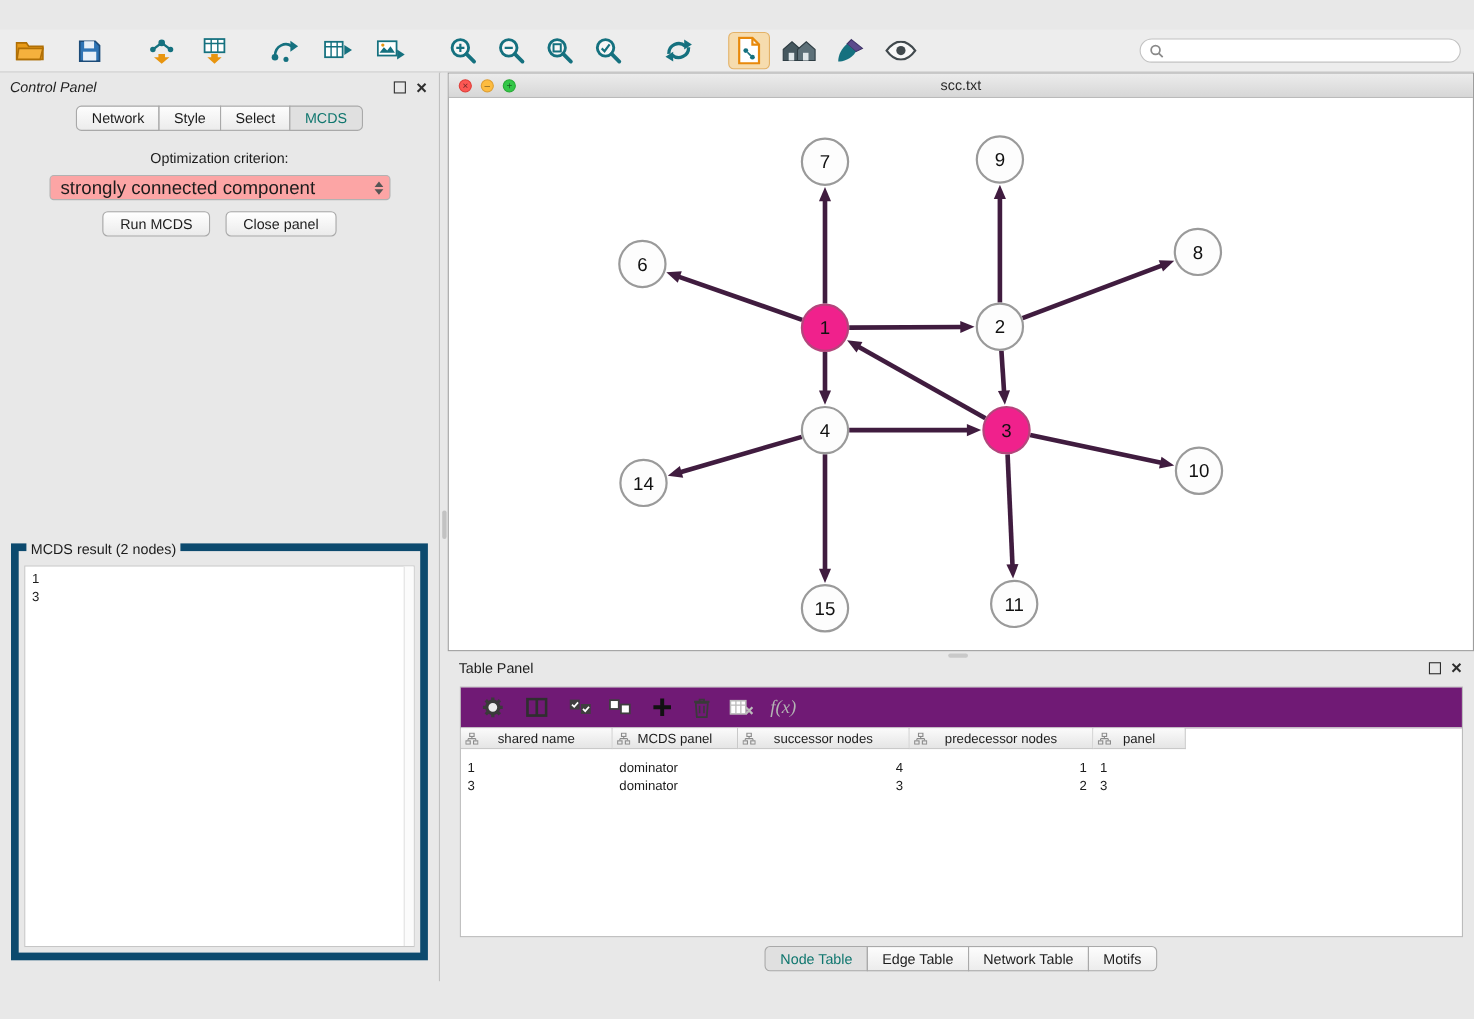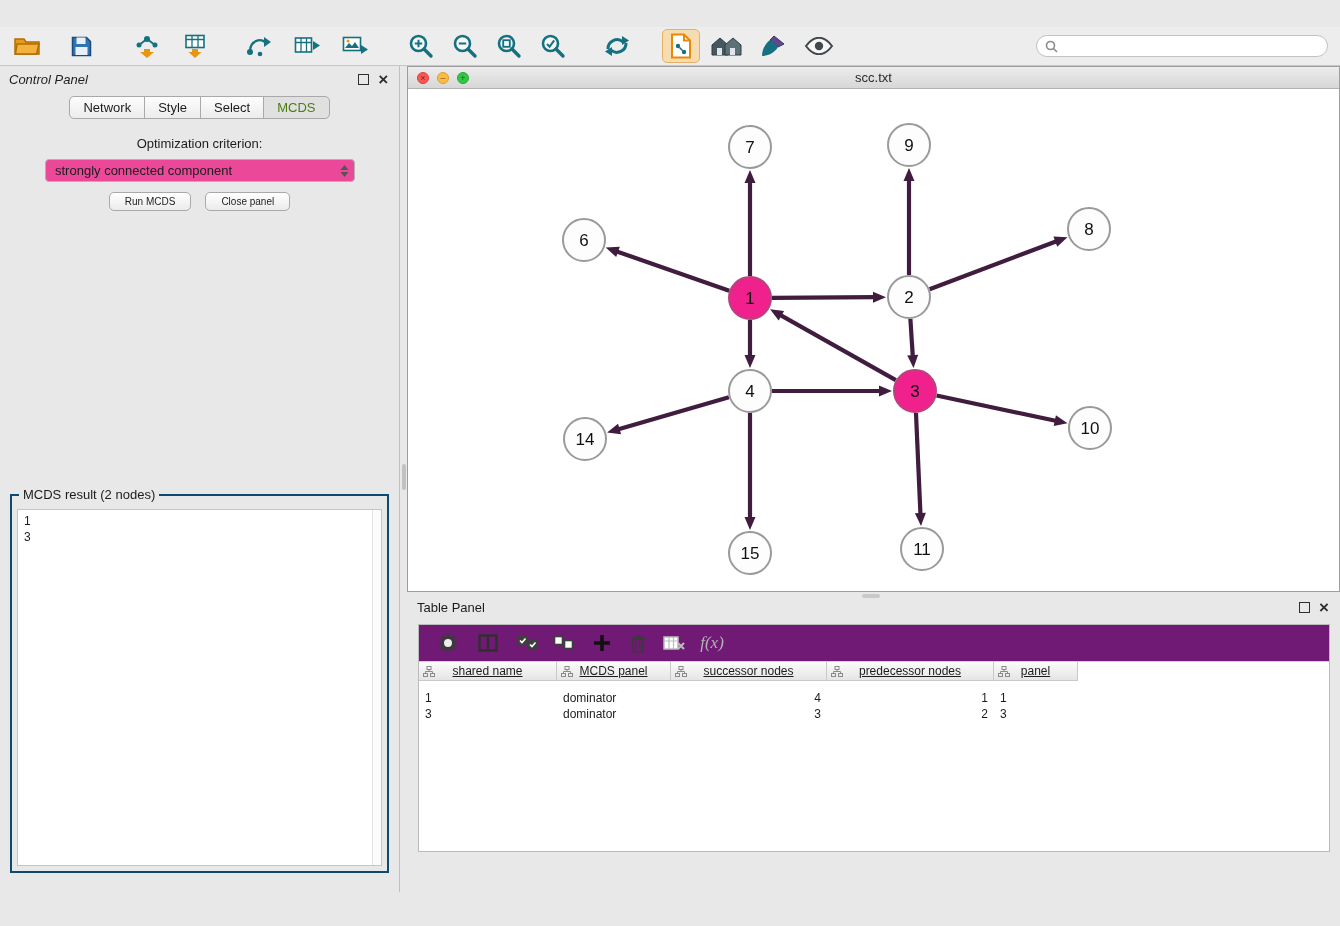--- a/index.html
+++ b/index.html
@@ -31,35 +31,35 @@
   .win-float { position:absolute; top:8px; width:11px; height:11px; border:1.6px solid #2e2e2e; background:transparent; }
   .win-close { position:absolute; top:3px; font-size:17px; font-weight:bold; color:#2e2e2e; line-height:22px; }
   #control-panel .win-float { right:30px; }
   #control-panel .win-close { right:11px; }
 
   .seg-tabs { position:absolute; top:30px; left:0; right:0; display:flex; justify-content:center; }
   .seg-tab { font-size:13px; padding:3px 13px; border:1px solid #a9a9a9; margin-left:-1px;
     background:linear-gradient(#fdfdfd,#ececec); color:#1c1c1c; }
   .seg-tab:first-child { border-top-left-radius:5px; border-bottom-left-radius:5px; margin-left:0; }
   .seg-tab:last-child { border-top-right-radius:5px; border-bottom-right-radius:5px; }
-  .seg-tab.active { background:#e0e0e0; color:#4d7c0f; }
+  .seg-tab.active { background:#e0e0e0; color:#0f766e; }
 
   .opt-label { position:absolute; top:70px; left:0; right:0; text-align:center; font-size:13px; }
-  .combo { position:absolute; top:93px; left:45px; width:310px; height:23px; background:#ec4899;
-    border:1px solid #b2b2b2; border-radius:4px; font-size:13px; line-height:21px;
+  .combo { position:absolute; top:93px; left:45px; width:310px; height:23px; background:#fca5a5;
+    border:1px solid #b2b2b2; border-radius:4px; font-size:17px; line-height:21px;
     padding-left:9px; display:flex; align-items:center; }
   .combo .combo-text { flex:1; }
   .combo .stepper { margin-right:5px; display:flex; align-items:center; }
 
   .btn-row { position:absolute; top:126px; left:0; right:0; display:flex; justify-content:center; gap:14px; }
-  .push-btn { font-size:10px; font-family:"Liberation Sans", sans-serif; padding:3px 15px;
+  .push-btn { font-size:13px; font-family:"Liberation Sans", sans-serif; padding:3px 15px;
     border:1px solid #a9a9a9; border-radius:5px; background:linear-gradient(#ffffff,#ebebeb); color:#1c1c1c;text-align:right; }
 
   .result-group { position:absolute; left:10px; right:10px; top:428px; bottom:19px;
-    border:2px solid #0c4a6e; }
+    border:7px solid #0c4a6e; }
   .result-legend { position:absolute; top:-9px; left:7px; background:#e8e8e8; padding:0 4px; font-size:13px; }
   .result-area { position:absolute; left:5px; right:5px; top:13px; bottom:5px; background:#fff;
     border:1px solid #c6c6c6; font-size:12px; line-height:16px; padding:3px 6px; }
   .result-scroll { position:absolute; right:0; top:0; bottom:0; width:9px; border-left:1px solid #e2e2e2; background:#fbfbfb; }
 
   
   .vsplit { position:absolute; left:401px; top:66px; width:6px; height:826px; background:#e8e8e8; }
   .vsplit-handle { position:absolute; left:1px; top:398px; width:4px; height:26px; background:#c2c2c2; border-radius:2px; }
   .hsplit-handle { position:absolute; left:455px; top:-2px; width:18px; height:4px; background:#c9c9c9; border-radius:2px; }
 
@@ -78,21 +78,21 @@
 
   
   #table-panel { position:absolute; left:407px; top:596px; width:933px; height:294px; background:#e8e8e8; }
   #table-panel .win-float { right:30px; top:6px; }
   #table-panel .win-close { right:11px; top:1px; }
   .tp-title { position:absolute; left:10px; top:0; line-height:24px; font-size:13px; }
   .tp-inner { position:absolute; left:11px; right:10px; top:28px; height:228px; background:#fff; border:1px solid #bbbbbb; }
   .tp-toolbar { height:37px; background:#701a75; border-bottom:1px solid #cfcfcf; display:flex; align-items:center; }
   .tp-btn { border:none; background:transparent; width:34px; height:30px; display:flex; align-items:center; justify-content:center; }
   .fx { font-family:"Liberation Serif", serif; font-style:italic; font-size:17px; color:#b3b3b3; }
-  .thead { display:flex; height:28px;text-decoration:underline; }
+  .thead { display:flex; height:28px; }
   .hcell { position:relative; height:19px; background:linear-gradient(#fbfbfb,#e5e5e5);
     border-right:1px solid #c9c9c9; border-bottom:1px solid #c9c9c9; font-size:12px;
     display:flex; align-items:center; justify-content:center; }
   .hcell .sorticon { position:absolute; left:4px; top:4px; }
   .trow { display:flex; height:16px; }
   .tcell { font-size:12px; line-height:16px; padding:0 6px; overflow:hidden; white-space:nowrap; }
   .tp-tabs { position:absolute; left:0; right:0; bottom:7px; display:flex; justify-content:center; }
 
   
   #status-bar { position:absolute; left:0; bottom:0; width:100%; height:34px; background:#e3e3e3; border-top:1px solid #bfbfbf; }
@@ -487,16 +487,22 @@
           </div>
           <div class="trow">
             <div class="tcell" style="width: 138px; text-align: left;">3</div>
             <div class="tcell" style="width: 114px; text-align: left;">dominator</div>
             <div class="tcell" style="width: 156px; text-align: right;">3</div>
             <div class="tcell" style="width: 167px; text-align: right;">2</div>
             <div class="tcell" style="width: 84px; text-align: left;">3</div>
           </div>
         </div>
     </div>
+    <div class="tp-tabs">
+      <span class="seg-tab active">Node Table</span>
+      <span class="seg-tab">Edge Table</span>
+      <span class="seg-tab">Network Table</span>
+      <span class="seg-tab">Motifs</span>
+    </div>
   </div>
 
 
 </div>
 
 </body></html>

